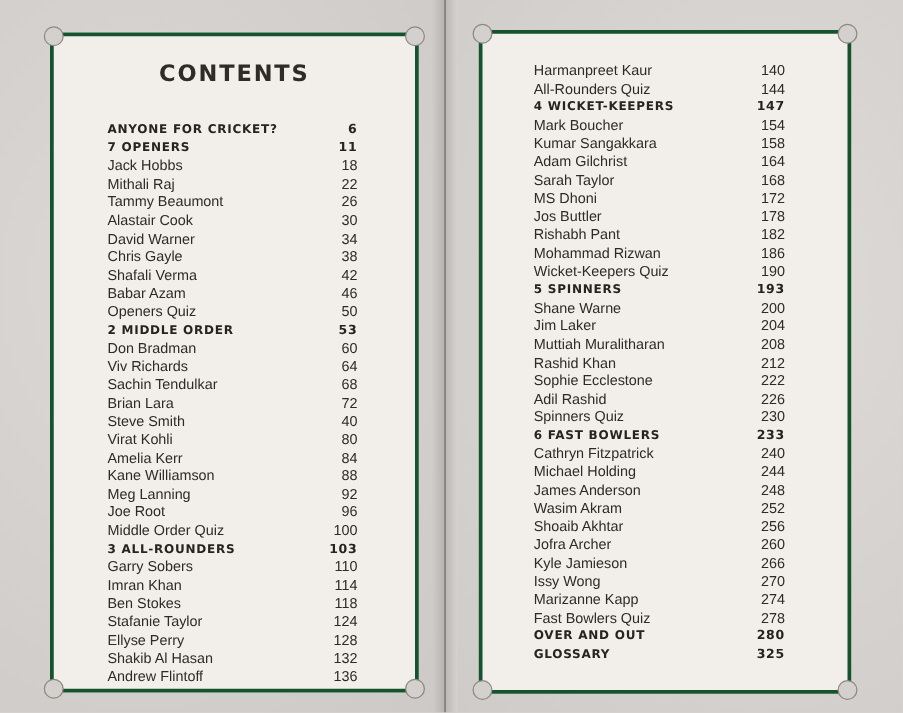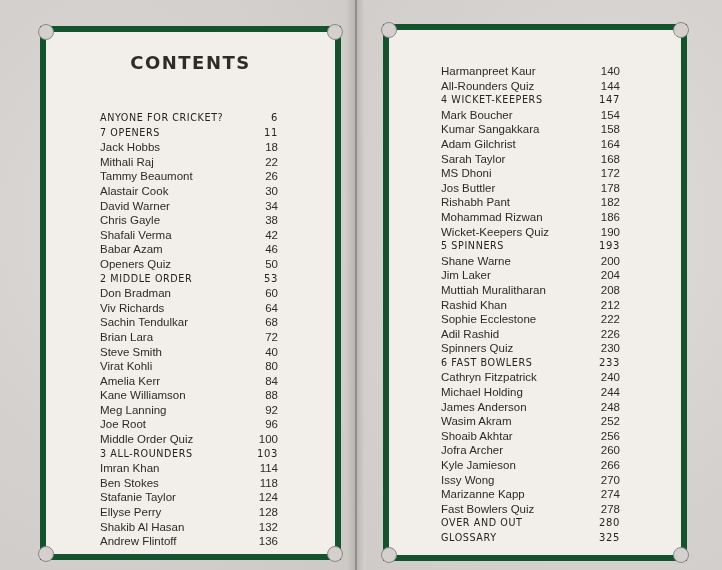--- a/index.html
+++ b/index.html
@@ -14,21 +14,21 @@
   }
   .page.left { left:0; width:356px; }
   .page.right { left:356px; width:366px; background: radial-gradient(ellipse at 70% 40%, #dedad7 0%, #d5d1ce 60%, #cfcbc8 100%); }
   .gutter {
     position:absolute; left:346px; top:0; width:20px; height:570px;
     background: linear-gradient(to right, #cfcbc8 0%, #b9b5b2 45%, #6e6a68 50%, #bdb9b6 56%, #d6d2cf 100%);
   }
   .panel {
     position:absolute;
     background:#f2efea;
-    border:6px solid #14532d;
+    border:3px solid #14532d;
   }
   .panel .notch {
     position:absolute; width:14px; height:14px;
     background:#d4d0cd; border:1px solid #8c8884;
     border-radius:50%;
   }
   .panel.left { left:40px; top:26px; width:289px; height:522px; }
   .panel.right { left:383px; top:24px; width:292px; height:525px; }
   .notch.tl { left:-8px; top:-8px; }
   .notch.tr { right:-8px; top:-8px; }
@@ -37,33 +37,33 @@
 
   .title {
     position:absolute; left:0; right:0; top:20px;
     text-align:center;
     font-family:"DejaVu Sans", sans-serif;
     font-weight:bold; font-size:18px; letter-spacing:1.5px;
     color:#2e2b29;
   }
   .toc {
     position:absolute;
-    list-style:none; margin:16px; padding:0;
+    list-style:none; margin:5px; padding:0;
   }
   .panel.left .toc { left:38px; right:41px; top:63px; }
   .panel.right .toc { left:36px; right:45px; top:18px; }
   .toc-row {
     display:flex; justify-content:space-between; align-items:baseline;
     height:14.6px; line-height:14.6px;
     font-family:"Liberation Sans", sans-serif;
     font-size:11.5px; color:#2d2a28;
   }
   .toc-row.section {
     font-family:"DejaVu Sans", sans-serif;
-    font-weight:normal; font-size:9.6px; letter-spacing:0.6px;
+    font-weight:bold; font-size:9.6px; letter-spacing:0.6px;
     color:#262321;
   }
   .toc-row.section .pg { font-size:10px; }
   .toc-row .pg { text-align:right; min-width:28px; }
 </style>
 </head>
 <body>
 
 <div class="page left"></div>
 <div class="page right"></div>
@@ -166,20 +166,24 @@
       </li>
       <li class="toc-row">
         <span class="lbl">Middle Order Quiz</span>
         <span class="pg">100</span>
       </li>
       <li class="toc-row section">
         <span class="lbl">3 ALL-ROUNDERS</span>
         <span class="pg">103</span>
       </li>
       <li class="toc-row">
+        <span class="lbl">Garry Sobers</span>
+        <span class="pg">110</span>
+      </li>
+      <li class="toc-row">
         <span class="lbl">Imran Khan</span>
         <span class="pg">114</span>
       </li>
       <li class="toc-row">
         <span class="lbl">Ben Stokes</span>
         <span class="pg">118</span>
       </li>
       <li class="toc-row">
         <span class="lbl">Stafanie Taylor</span>
         <span class="pg">124</span>

